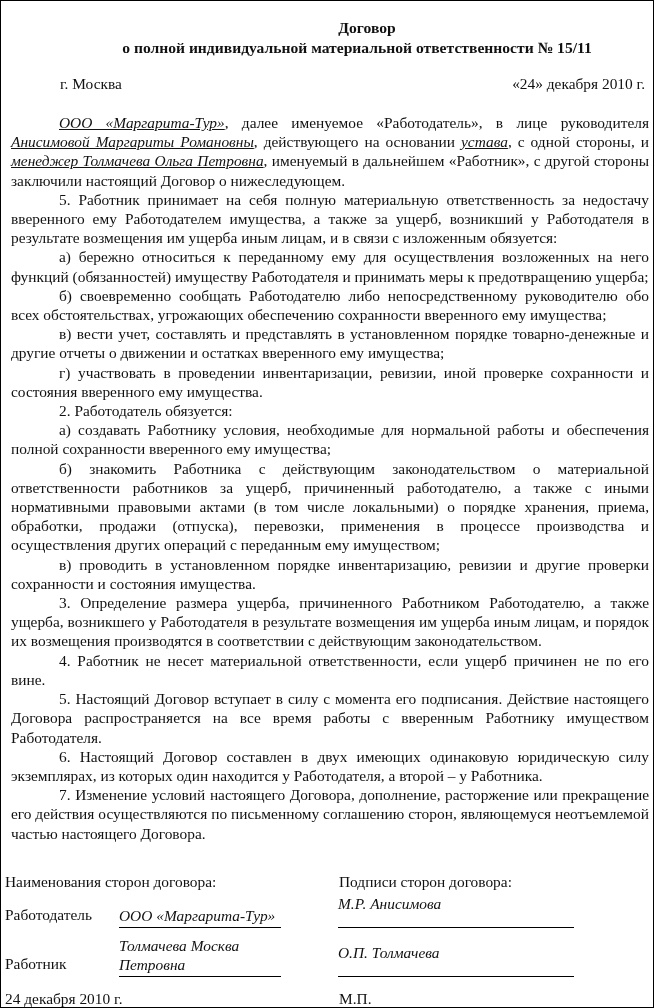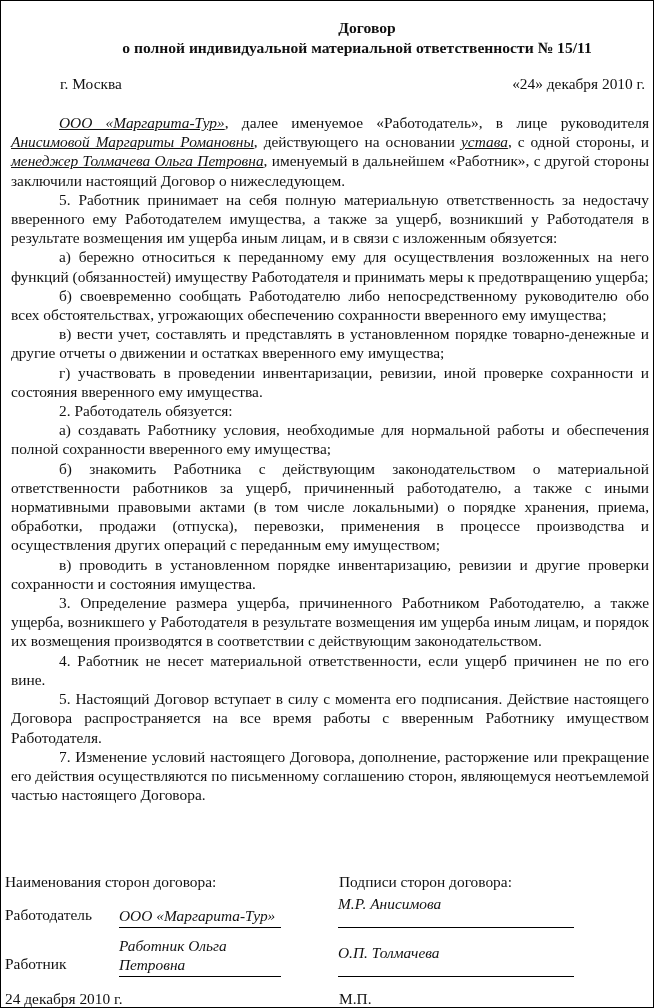--- a/index.html
+++ b/index.html
@@ -72,35 +72,36 @@
     <p>б) своевременно сообщать Работодателю либо непосредственному руководителю обо всех обстоятельствах, угрожающих обеспечению сохранности вверенного ему имущества;</p>
     <p>в) вести учет, составлять и представлять в установленном порядке товарно-денежные и другие отчеты о движении и остатках вверенного ему имущества;</p>
     <p>г) участвовать в проведении инвентаризации, ревизии, иной проверке сохранности и состояния вверенного ему имущества.</p>
     <p>2. Работодатель обязуется:</p>
     <p>а) создавать Работнику условия, необходимые для нормальной работы и обеспечения полной сохранности вверенного ему имущества;</p>
     <p>б) знакомить Работника с действующим законодательством о материальной ответственности работников за ущерб, причиненный работодателю, а также с иными нормативными правовыми актами (в том числе локальными) о порядке хранения, приема, обработки, продажи (отпуска), перевозки, применения в процессе производства и осуществления других операций с переданным ему имуществом;</p>
     <p>в) проводить в установленном порядке инвентаризацию, ревизии и другие проверки сохранности и состояния имущества.</p>
     <p>3. Определение размера ущерба, причиненного Работником Работодателю, а также ущерба, возникшего у Работодателя в результате возмещения им ущерба иным лицам, и порядок их возмещения производятся в соответствии с действующим законодательством.</p>
     <p>4. Работник не несет материальной ответственности, если ущерб причинен не по его вине.</p>
     <p>5. Настоящий Договор вступает в силу с момента его подписания. Действие настоящего Договора распространяется на все время работы с вверенным Работнику имуществом Работодателя.</p>
+    <p>6. Настоящий Договор составлен в двух имеющих одинаковую юридическую силу экземплярах, из которых один находится у Работодателя, а второй – у Работника.</p>
     <p>7. Изменение условий настоящего Договора, дополнение, расторжение или прекращение его действия осуществляются по письменному соглашению сторон, являющемуся неотъемлемой частью настоящего Договора.</p>
   </div>
 
   <div class="sign">
     <span class="hdr left">Наименования сторон договора:</span>
     <span class="hdr right">Подписи сторон договора:</span>
 
     <div class="row" style="top:16px;">
       <span class="role">Работодатель</span>
       <span class="name">ООО «Маргарита-Тур»</span>
       <span class="sig">М.Р. Анисимова</span>
     </div>
 
     <div class="row" style="top:65px;">
       <span class="role">Работник</span>
-      <span class="name">Работник Ольга Петровна</span>
+      <span class="name">Толмачева Москва Петровна</span>
       <span class="sig">О.П. Толмачева</span>
     </div>
 
     <span class="foot left">24 декабря 2010 г.</span>
     <span class="foot right">М.П.</span>
   </div>
 </div>
 
 </body></html>

